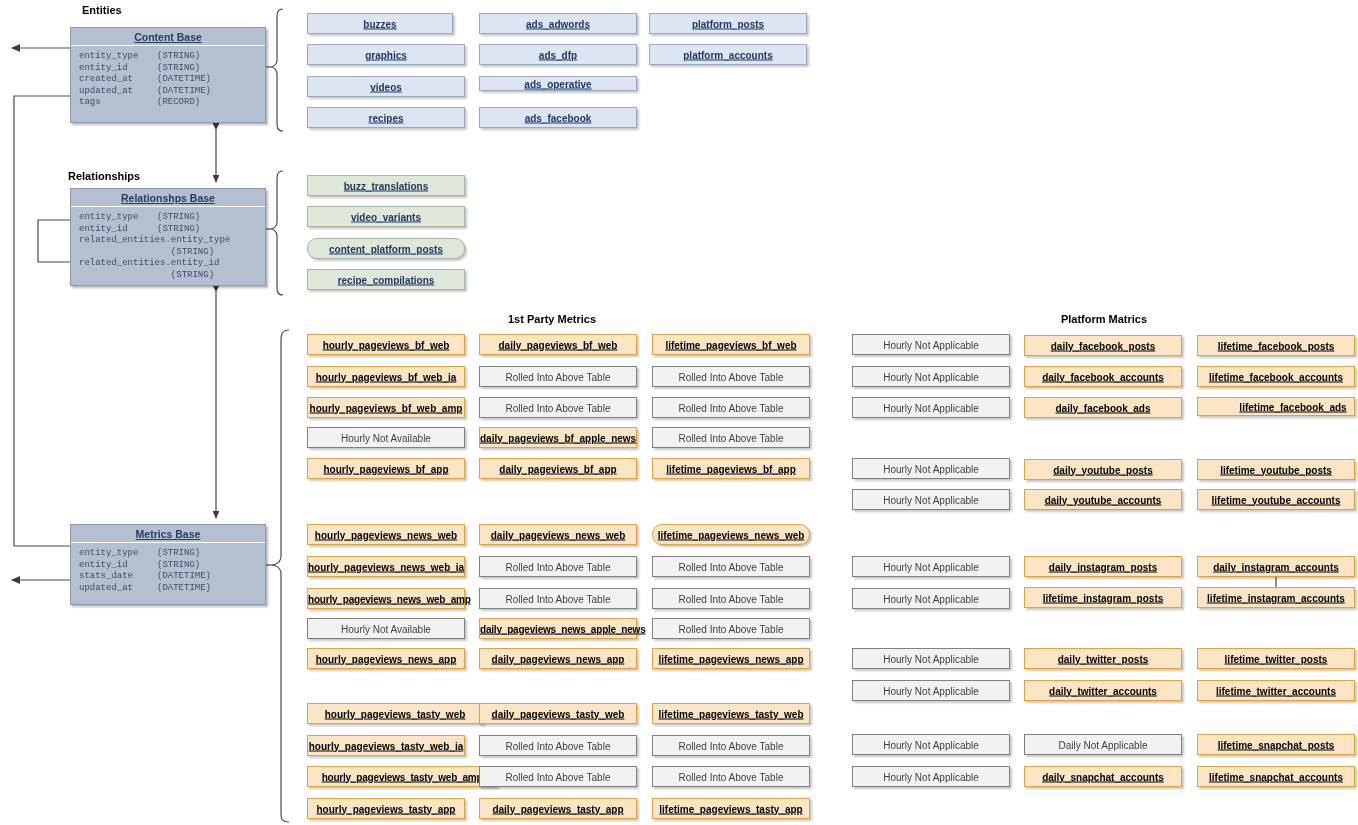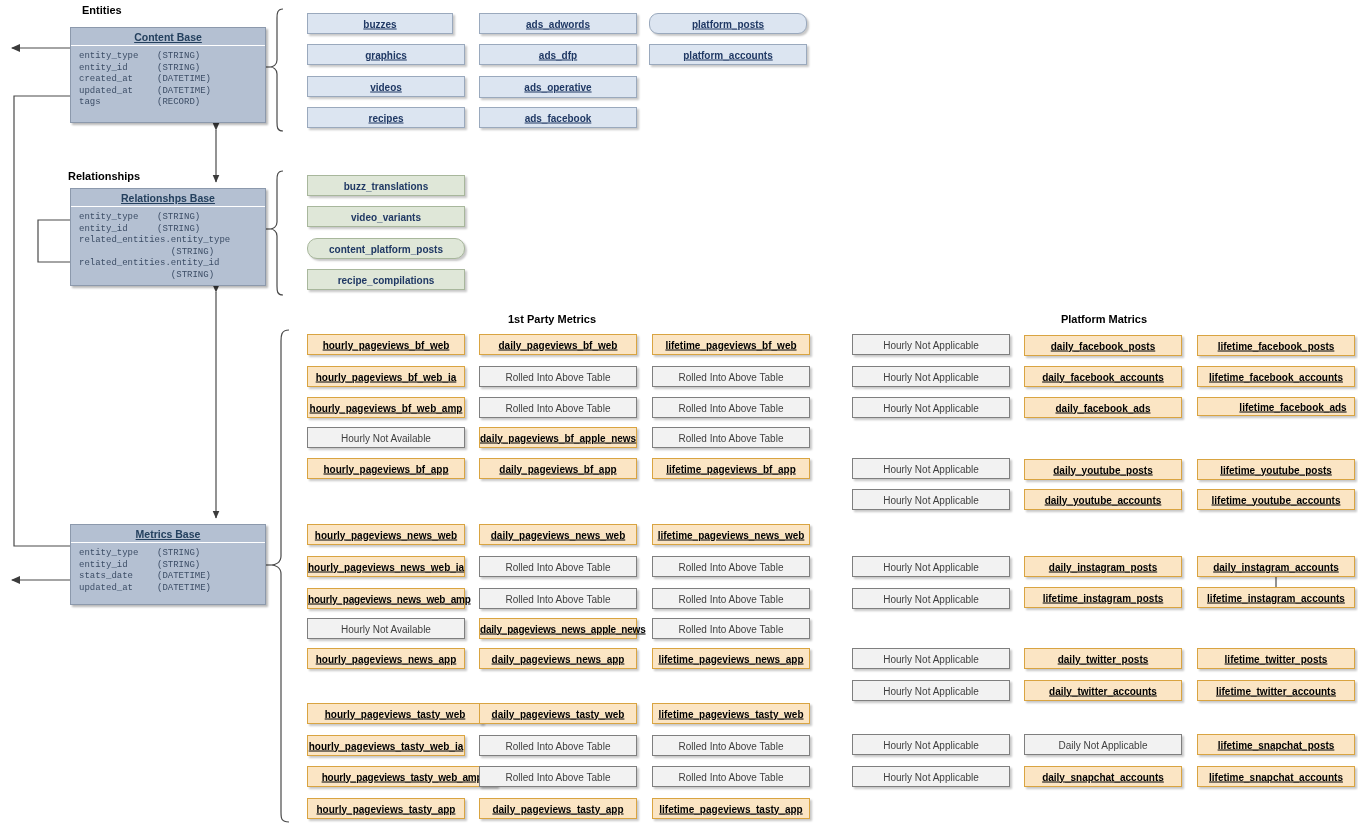--- a/index.html
+++ b/index.html
@@ -67,21 +67,21 @@
   }
   .node span{
     display:block;
     position:relative;
     top:50%;
     transform:translateY(-50%);
   }
   .node.blue{background:#dce5f1;border-color:#9aa9bd;}
   .node.blue span{font-weight:bold;color:#1f3864;text-decoration:underline;}
   .node.green{background:#dfe7d8;border-color:#a8b79c;}
-  .node.green span{font-weight:bold;color:#1f3864;}
+  .node.green span{font-weight:bold;color:#1f3864;text-decoration:underline;}
   .node.orange{background:#fbe5c4;border:1px solid #d9a441;}
   .node.orange span{font-weight:bold;color:#000;text-decoration:underline;}
   .node.gray{background:#f2f2f2;border-color:#7f7f7f;}
   .node.gray span{font-weight:normal;color:#3f3f3f;text-decoration:none;}
 
   
   .node.overflow span{letter-spacing:-0.2px;}
 
   svg.wires{position:absolute;left:0;top:0;width:1358px;height:825px;pointer-events:none;}
 </style>
@@ -177,27 +177,27 @@
       </div>
       <div class="node blue" style="left: 307px; top: 107px; width: 158px; height: 21px;">
         <span>recipes</span>
       </div>
       <div class="node blue" style="left: 479px; top: 13px; width: 158px; height: 21px;">
         <span>ads_adwords</span>
       </div>
       <div class="node blue" style="left: 479px; top: 44px; width: 158px; height: 21px;">
         <span>ads_dfp</span>
       </div>
-      <div class="node blue" style="left: 479px; top: 76px; width: 158px; height: 22px;">
+      <div class="node blue" style="left: 479px; top: 76px; width: 158px; height: 15px;">
         <span>ads_operative</span>
       </div>
       <div class="node blue" style="left: 479px; top: 107px; width: 158px; height: 21px;">
         <span>ads_facebook</span>
       </div>
-      <div class="node blue" style="left: 649px; top: 13px; width: 158px; height: 21px; border-radius: 9px;">
+      <div class="node blue" style="left: 649px; top: 13px; width: 158px; height: 21px;">
         <span>platform_posts</span>
       </div>
       <div class="node blue" style="left: 649px; top: 44px; width: 158px; height: 21px;">
         <span>platform_accounts</span>
       </div>
       <div class="node green" style="left: 307px; top: 175px; width: 158px; height: 21px;">
         <span>buzz_translations</span>
       </div>
       <div class="node green" style="left: 307px; top: 206px; width: 158px; height: 21px;">
         <span>video_variants</span>
@@ -276,21 +276,21 @@
       </div>
       <div class="node gray" style="left: 479px; top: 588px; width: 158px; height: 21px;">
         <span>Rolled Into Above Table</span>
       </div>
       <div class="node orange overflow" style="left: 479px; top: 618px; width: 158px; height: 21px;">
         <span>daily_pageviews_news_apple_news</span>
       </div>
       <div class="node orange" style="left: 479px; top: 648px; width: 158px; height: 21px;">
         <span>daily_pageviews_news_app</span>
       </div>
-      <div class="node orange" style="left: 652px; top: 524px; width: 158px; height: 21px;">
+      <div class="node orange" style="left: 652px; top: 524px; width: 158px; height: 21px; border-radius: 10px;">
         <span>lifetime_pageviews_news_web</span>
       </div>
       <div class="node gray" style="left: 652px; top: 556px; width: 158px; height: 21px;">
         <span>Rolled Into Above Table</span>
       </div>
       <div class="node gray" style="left: 652px; top: 588px; width: 158px; height: 21px;">
         <span>Rolled Into Above Table</span>
       </div>
       <div class="node gray" style="left: 652px; top: 618px; width: 158px; height: 21px;">
         <span>Rolled Into Above Table</span>

